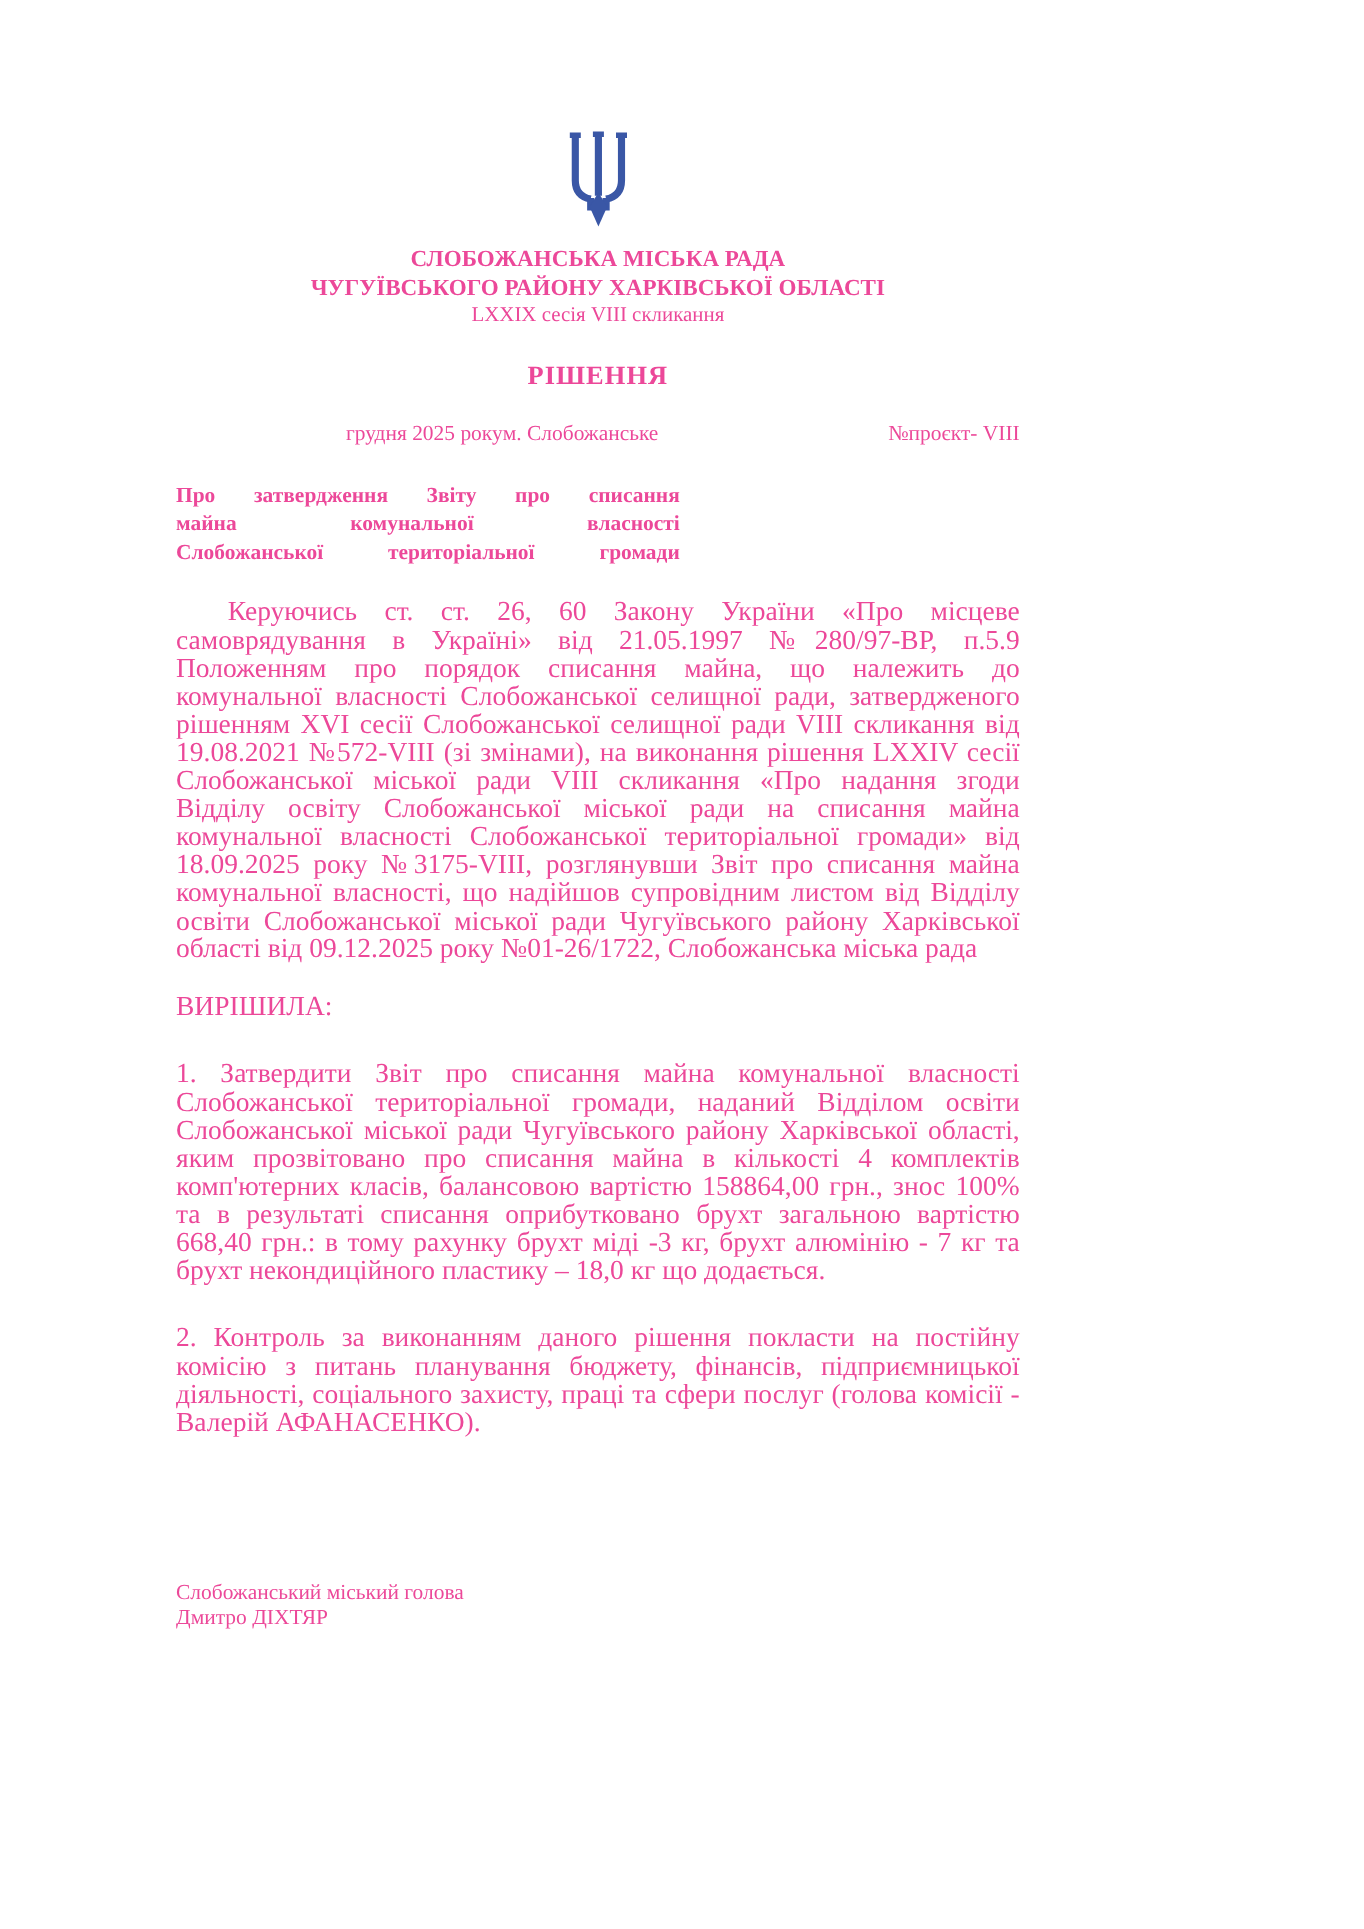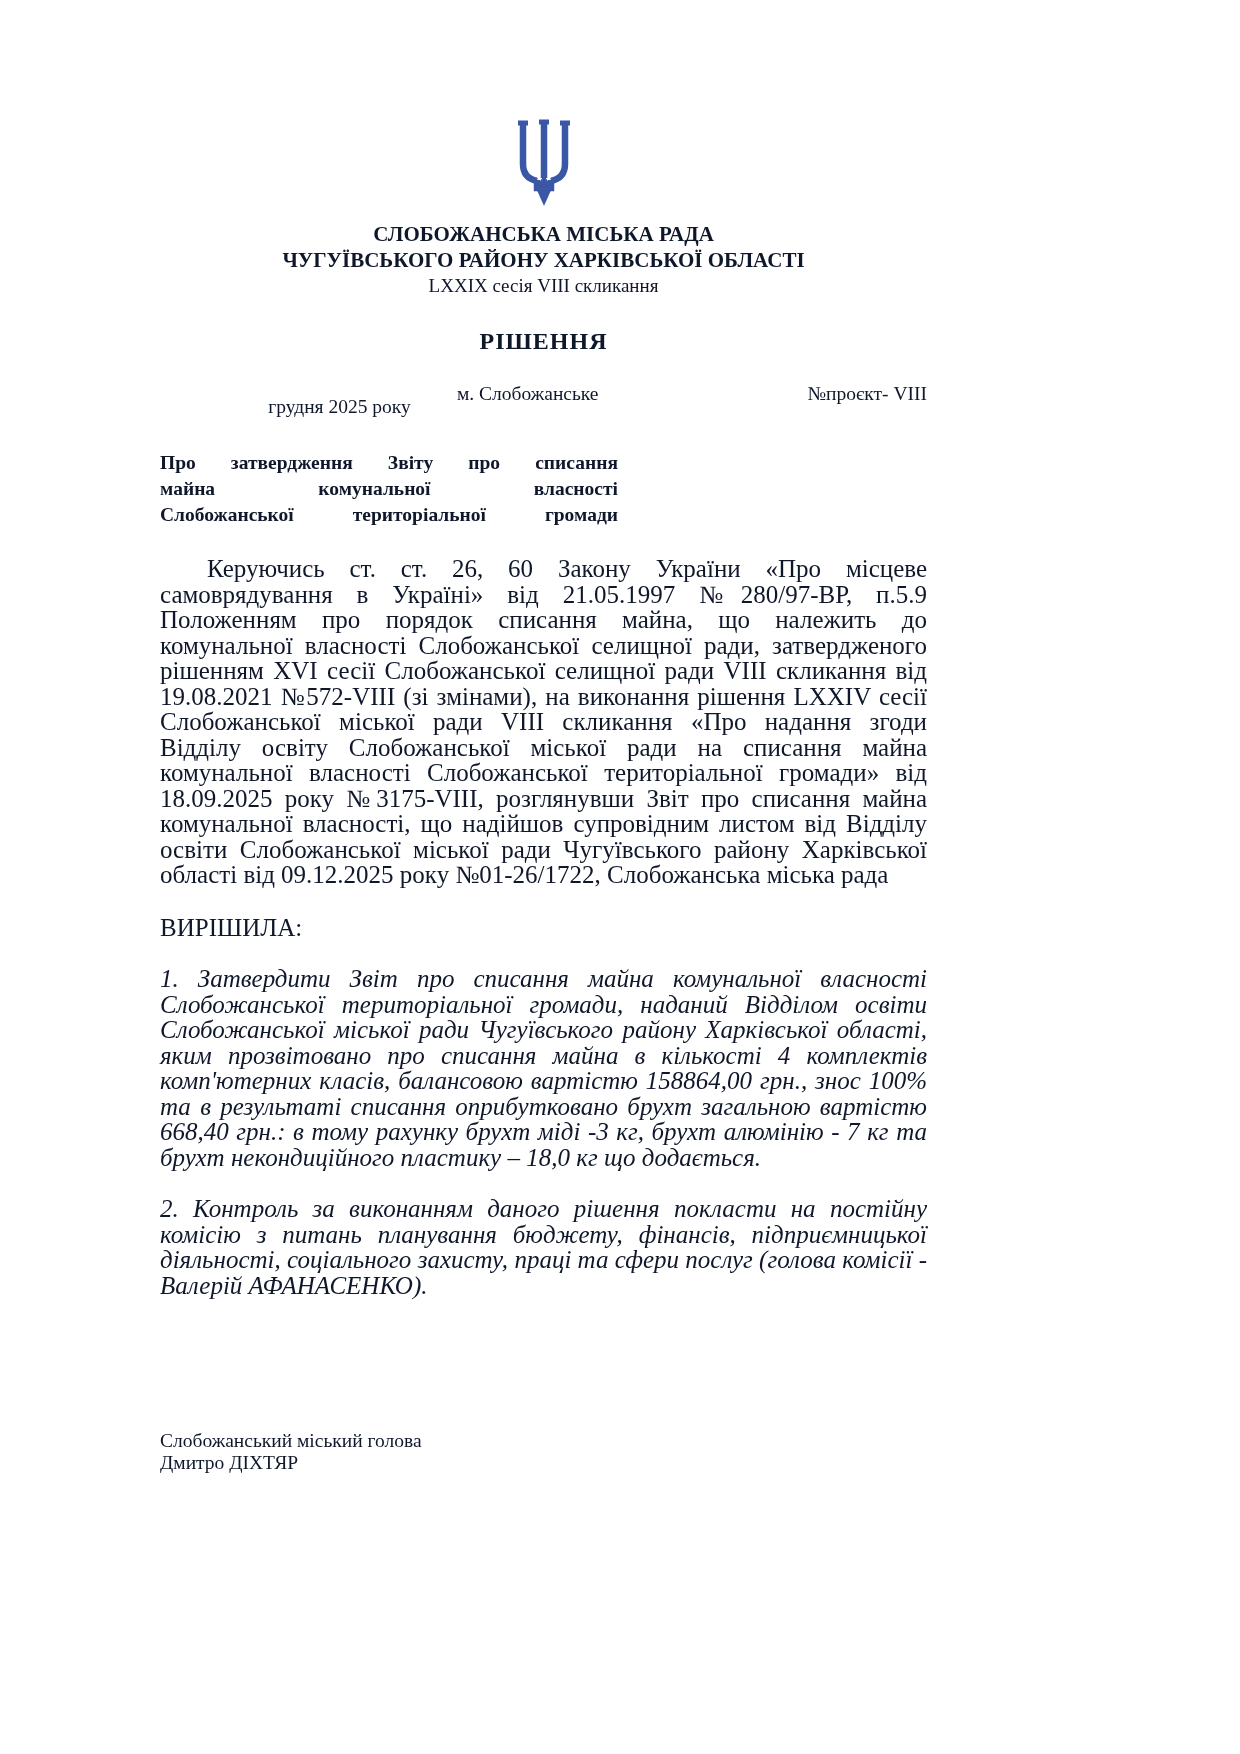--- a/index.html
+++ b/index.html
@@ -8,21 +8,21 @@
     background: #ffffff;
   }
   .page {
     position: relative;
     width: 1031px;
     height: 1754px;
     box-sizing: border-box;
     padding: 118px 104px 0 160px;
     font-family: "Liberation Serif", "DejaVu Serif", serif;
     font-size: 19px;
-    color: #0f172a;
+    color: #ec4899;
     background: #ffffff;
   }
   .emblem-wrap {
     text-align: center;
     margin-bottom: 8px;
   }
   .header-block {
     text-align: center;
   }
   .org-line {
@@ -40,21 +40,21 @@
     font-size: 24px;
     letter-spacing: 1px;
     margin-top: 30px;
   }
   .meta-row {
     display: flex;
     margin-top: 28px;
     font-size: 19.5px;
   }
   .meta-col { flex: 1; }
-  .meta-left  { text-align: center; padding-left: 62px; box-sizing: border-box; margin-top: 13px; }
+  .meta-left  { text-align: right; padding-left: 62px; box-sizing: border-box; }
   .meta-center{ text-align: left; }
   .meta-right { text-align: right; }
   .subject-block {
     width: 458px;
     margin-top: 32px;
     font-weight: bold;
     font-size: 19.5px;
     line-height: 26px;
   }
   .subject-line {
@@ -69,22 +69,21 @@
   }
   .preamble {
     margin-top: 28px;
     text-indent: 47px;
   }
   .resolved {
     margin-top: 27px;
     text-align: left;
   }
   .item {
-    margin-top: 26px;
-    font-style: italic;
+    margin-top: 36px;
   }
   .signature-row {
     display: flex;
     justify-content: flex-end;
     margin-top: 132px;
     font-size: 19.5px;
     flex-direction: column;
   }
 </style>
 </head>

